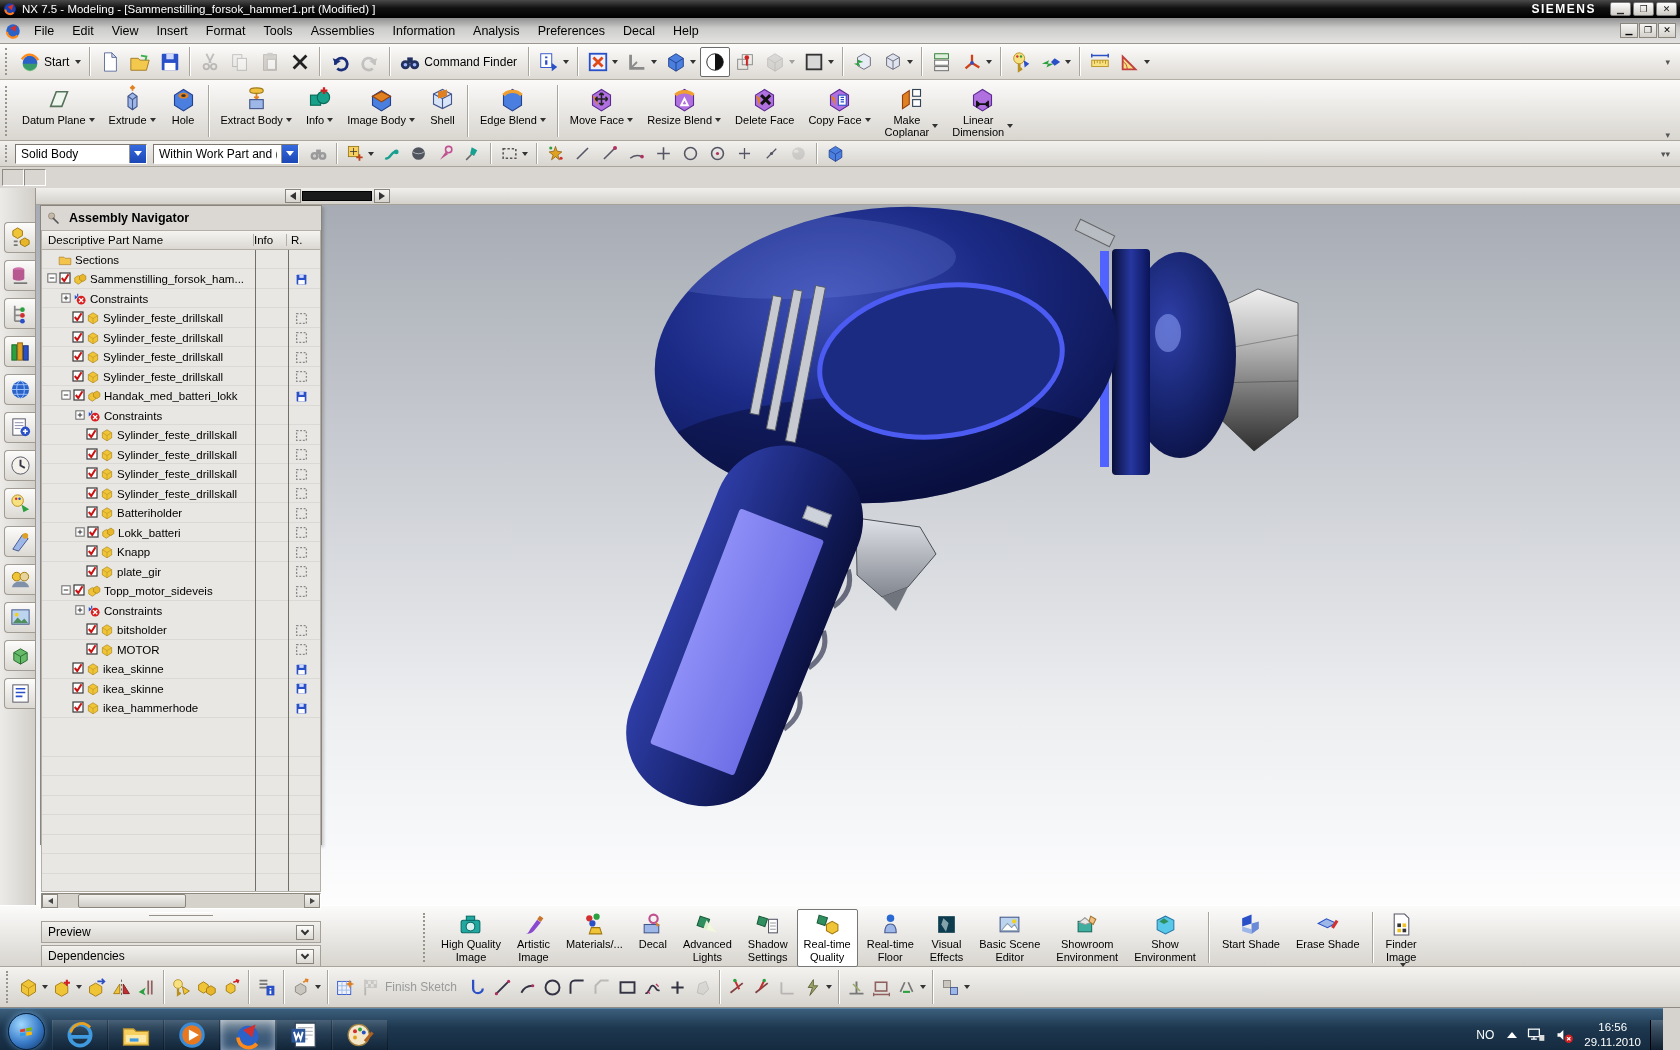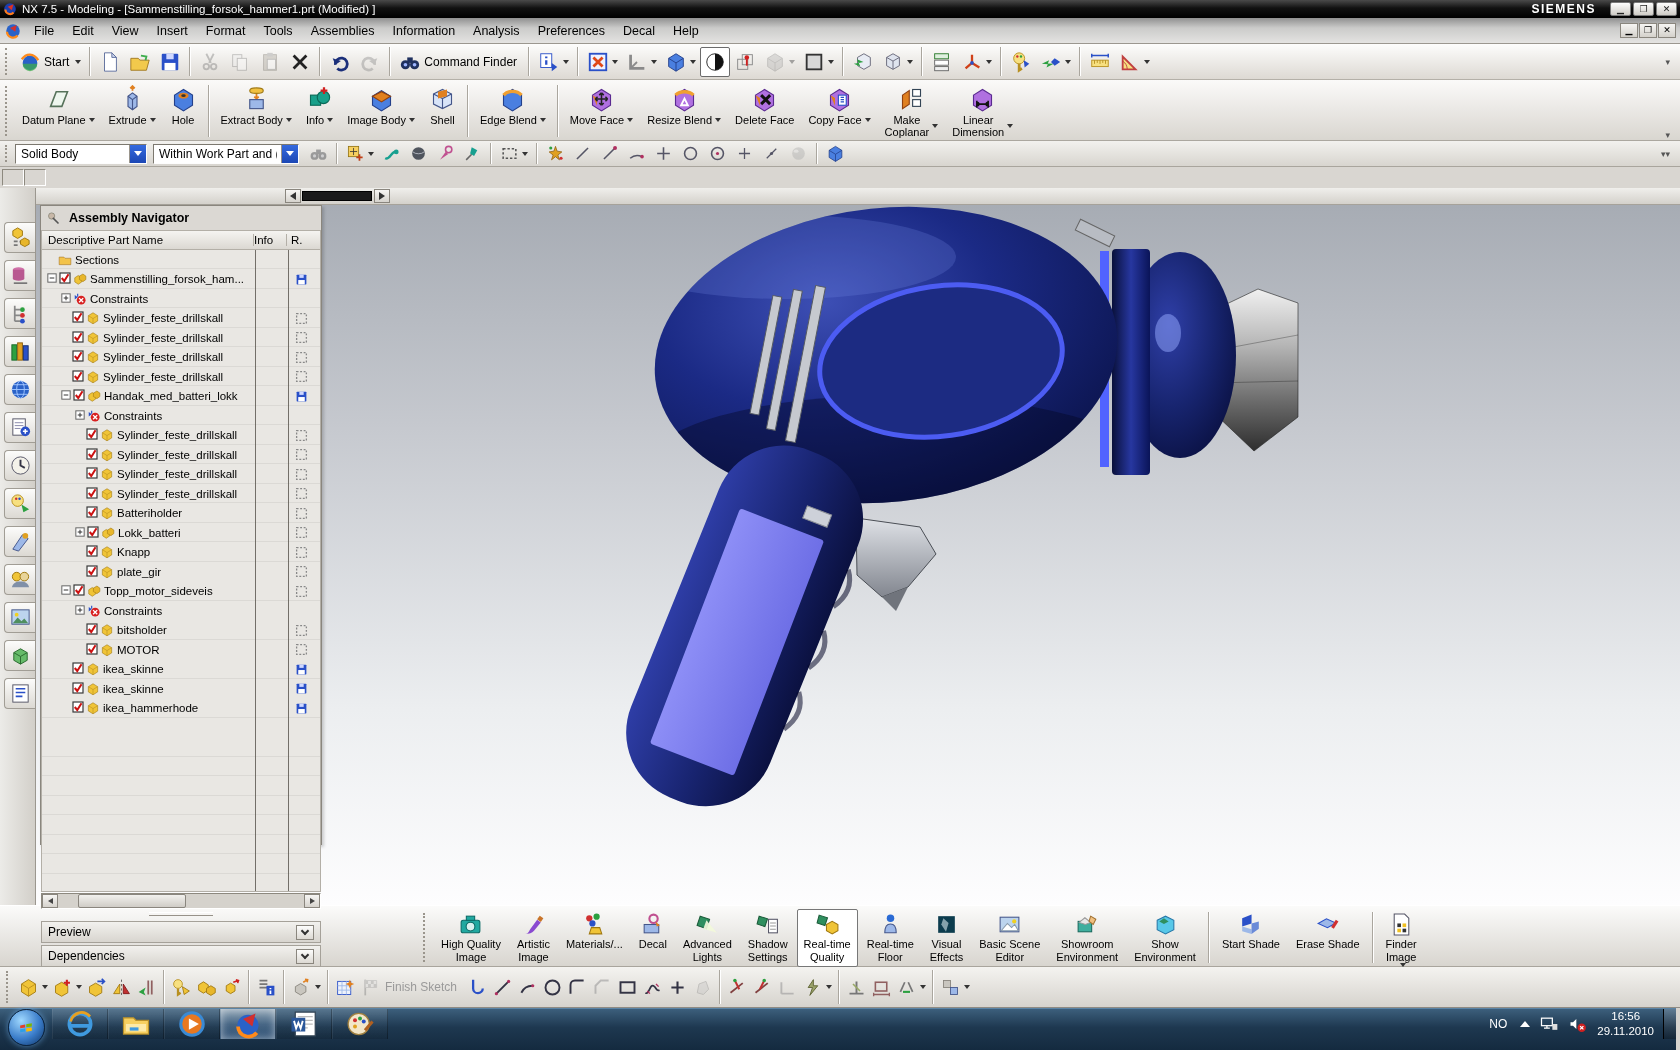--- a/index.html
+++ b/index.html
@@ -78,21 +78,21 @@
 
 .viztb{position:absolute;left:0;top:905px;right:0;height:62px;background:linear-gradient(#fbfbfa,#d8d5cf);border-top:1px solid #fff;border-bottom:1px solid #a9a59d;display:flex;align-items:flex-start;padding:3px 0 0 420px;font-size:11px}
 .vbtn{display:flex;flex-direction:column;align-items:center;text-align:center;line-height:1.15;padding:2px 6px 3px;border:1px solid transparent;border-radius:2px;margin:0 1px}
 .vbtn.active{background:#fff;border-color:#777}
 .vbtn .ic{margin-bottom:1px}
 
 .sktb{position:absolute;left:0;top:967px;right:0;height:41px;background:linear-gradient(#f4f3f0,#d6d3cd);border-bottom:1px solid #8f8b83;display:flex;align-items:center;padding:0 3px;font-size:12px}
 .skbtn{display:flex;align-items:center;padding:2px;border-radius:2px}
 .finish-lbl{color:#9a9a9a;margin:0 8px 0 2px;white-space:nowrap}
 
-.taskbar{position:absolute;left:0;top:1008px;right:4px;height:42px;background:linear-gradient(#3c5f7c,#1e3850 45%,#142a3f);border-top:1px solid #5b84a5;display:flex;align-items:flex-start}
+.taskbar{position:absolute;left:0;top:1008px;right:17px;height:42px;background:linear-gradient(#3c5f7c,#1e3850 45%,#142a3f);border-top:1px solid #5b84a5;display:flex;align-items:flex-end}
 .orb{width:52px;display:flex;align-items:center;justify-content:center}
 .orbc{width:37px;height:37px;border-radius:50%;background:radial-gradient(circle at 35% 30%,#9fd8ff,#3a7cc9 55%,#123a6e 95%);border:1px solid #0b2440;display:flex;align-items:center;justify-content:center;box-shadow:0 0 6px rgba(120,190,255,.6)}
 .app{width:56px;display:flex;align-items:center;justify-content:center;border-right:1px solid rgba(0,0,0,.28);border-left:1px solid rgba(255,255,255,.07);background:linear-gradient(rgba(255,255,255,.14),rgba(255,255,255,.03) 50%,rgba(0,0,0,.12))}
 .app.active{background:linear-gradient(rgba(255,255,255,.45),rgba(170,210,255,.28) 50%,rgba(100,150,210,.35));box-shadow:inset 0 0 8px rgba(255,255,255,.55)}
 .tray{margin-left:auto;display:flex;align-items:center;color:#fff;font-size:12px}
 .tray>*{margin-right:9px}
 .lang{padding:2px 4px}
 .upchev{width:0;height:0;border-left:5px solid transparent;border-right:5px solid transparent;border-bottom:6px solid #fff}
 .clock{text-align:center;font-size:11.5px;line-height:1.3}
 .showdesk{width:13px;align-self:stretch;border-left:1px solid #000;background:linear-gradient(rgba(255,255,255,.18),rgba(0,0,0,.25));margin:0}

